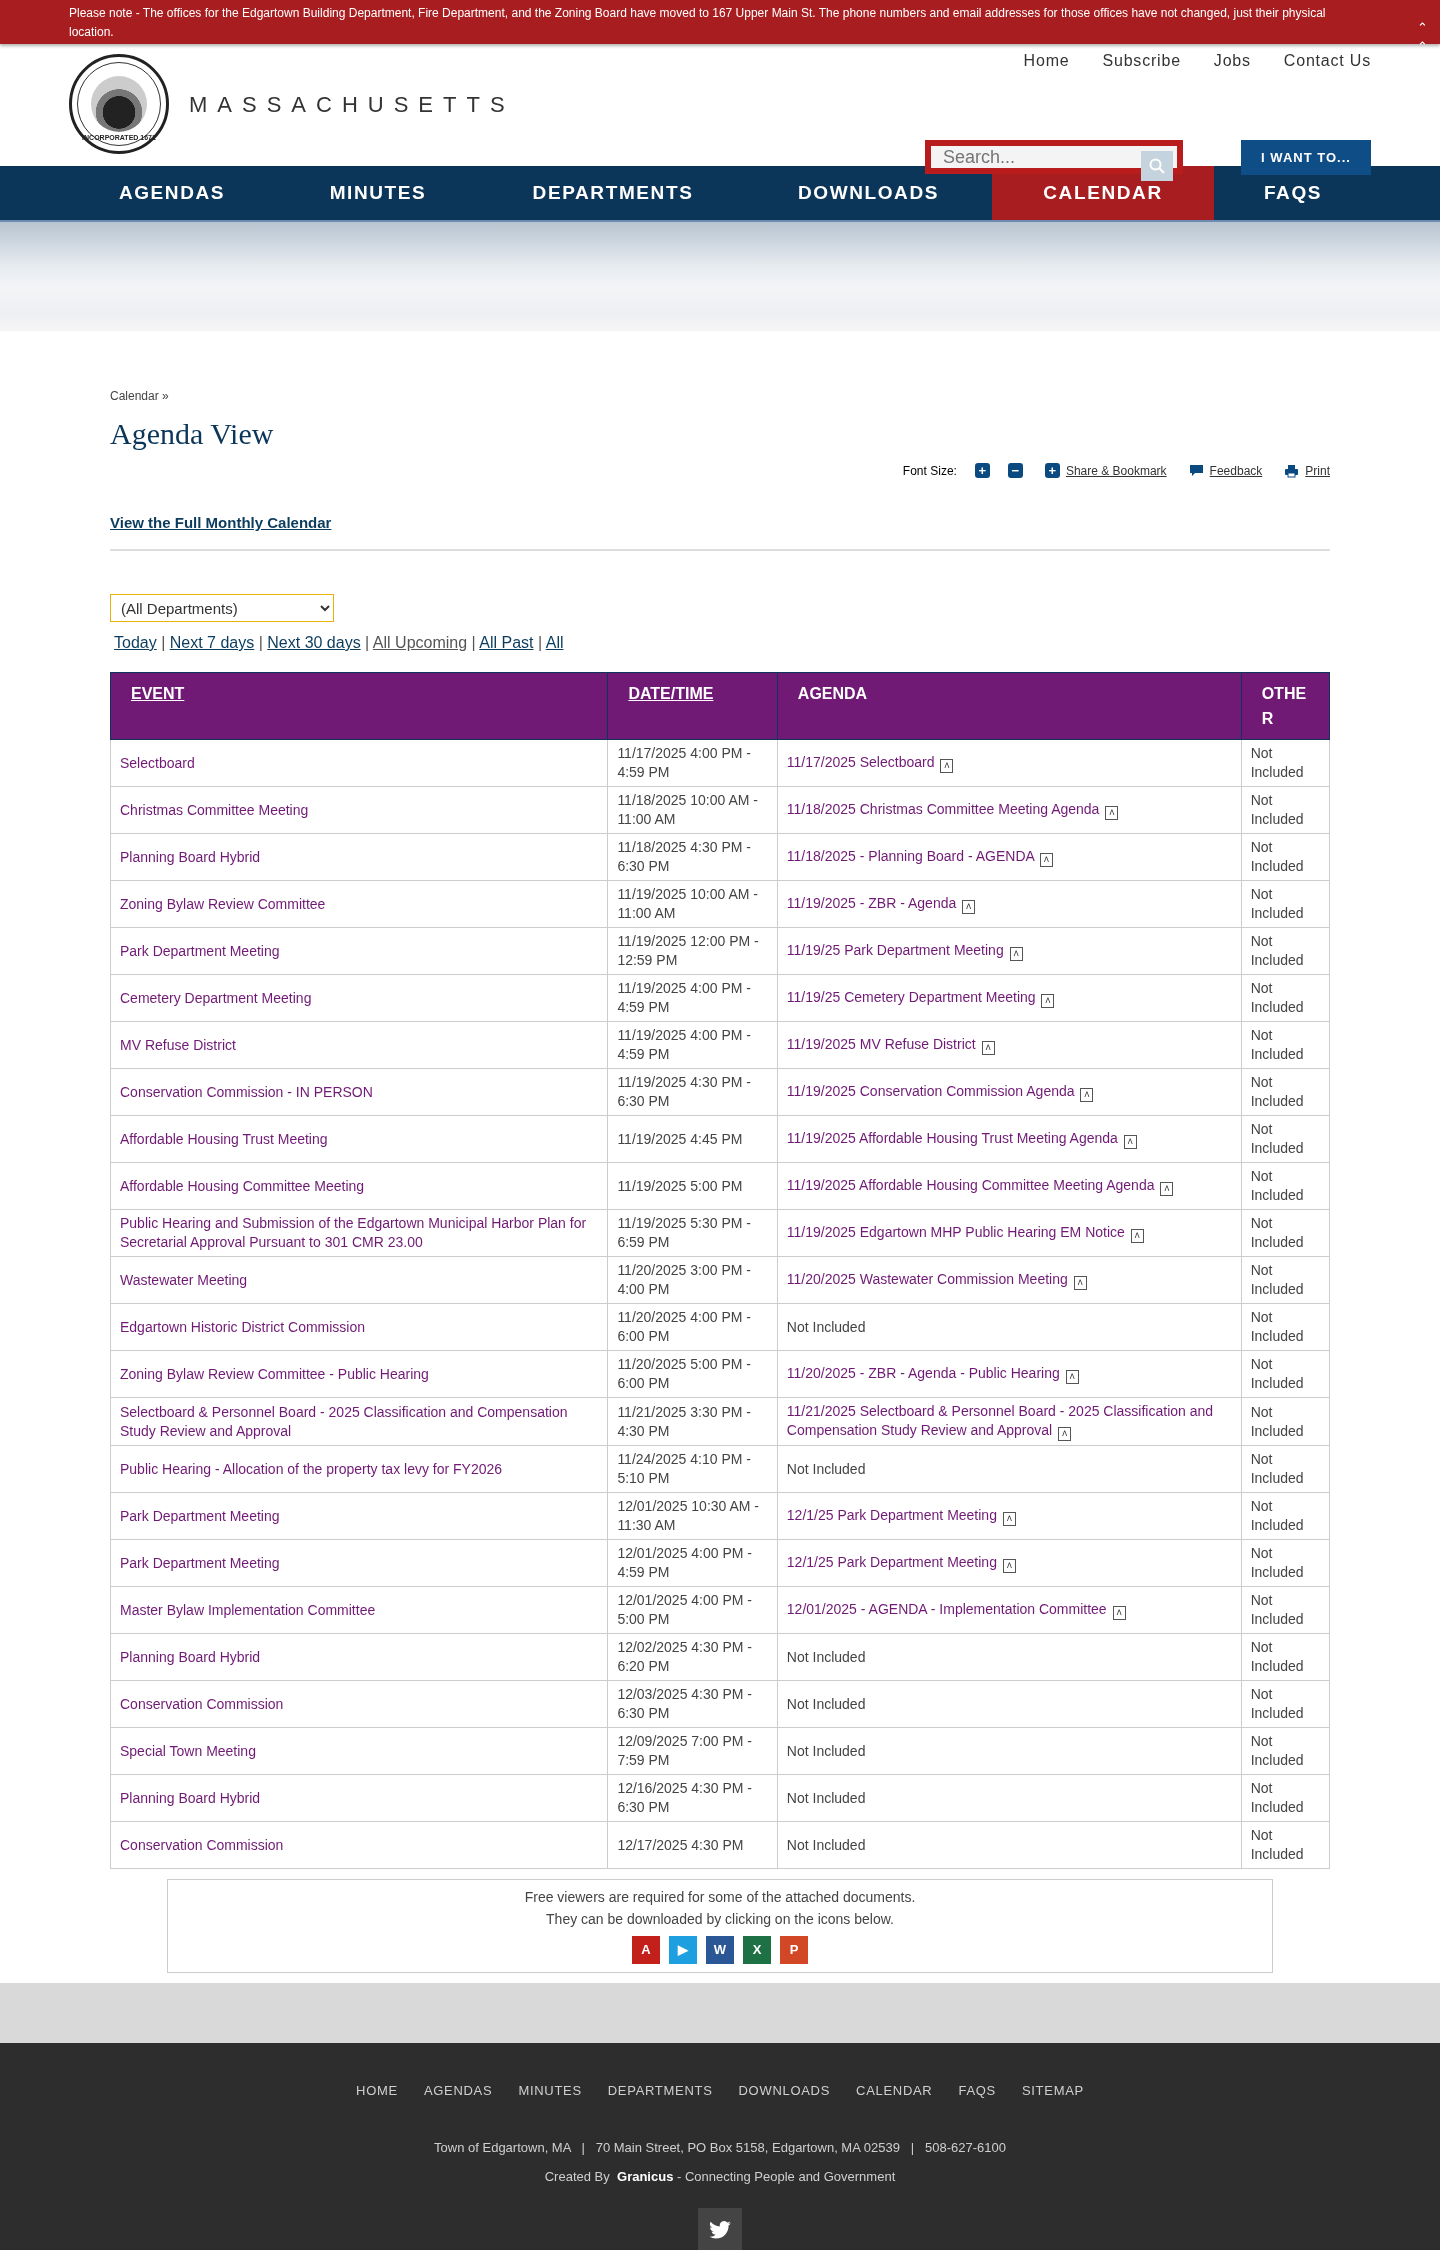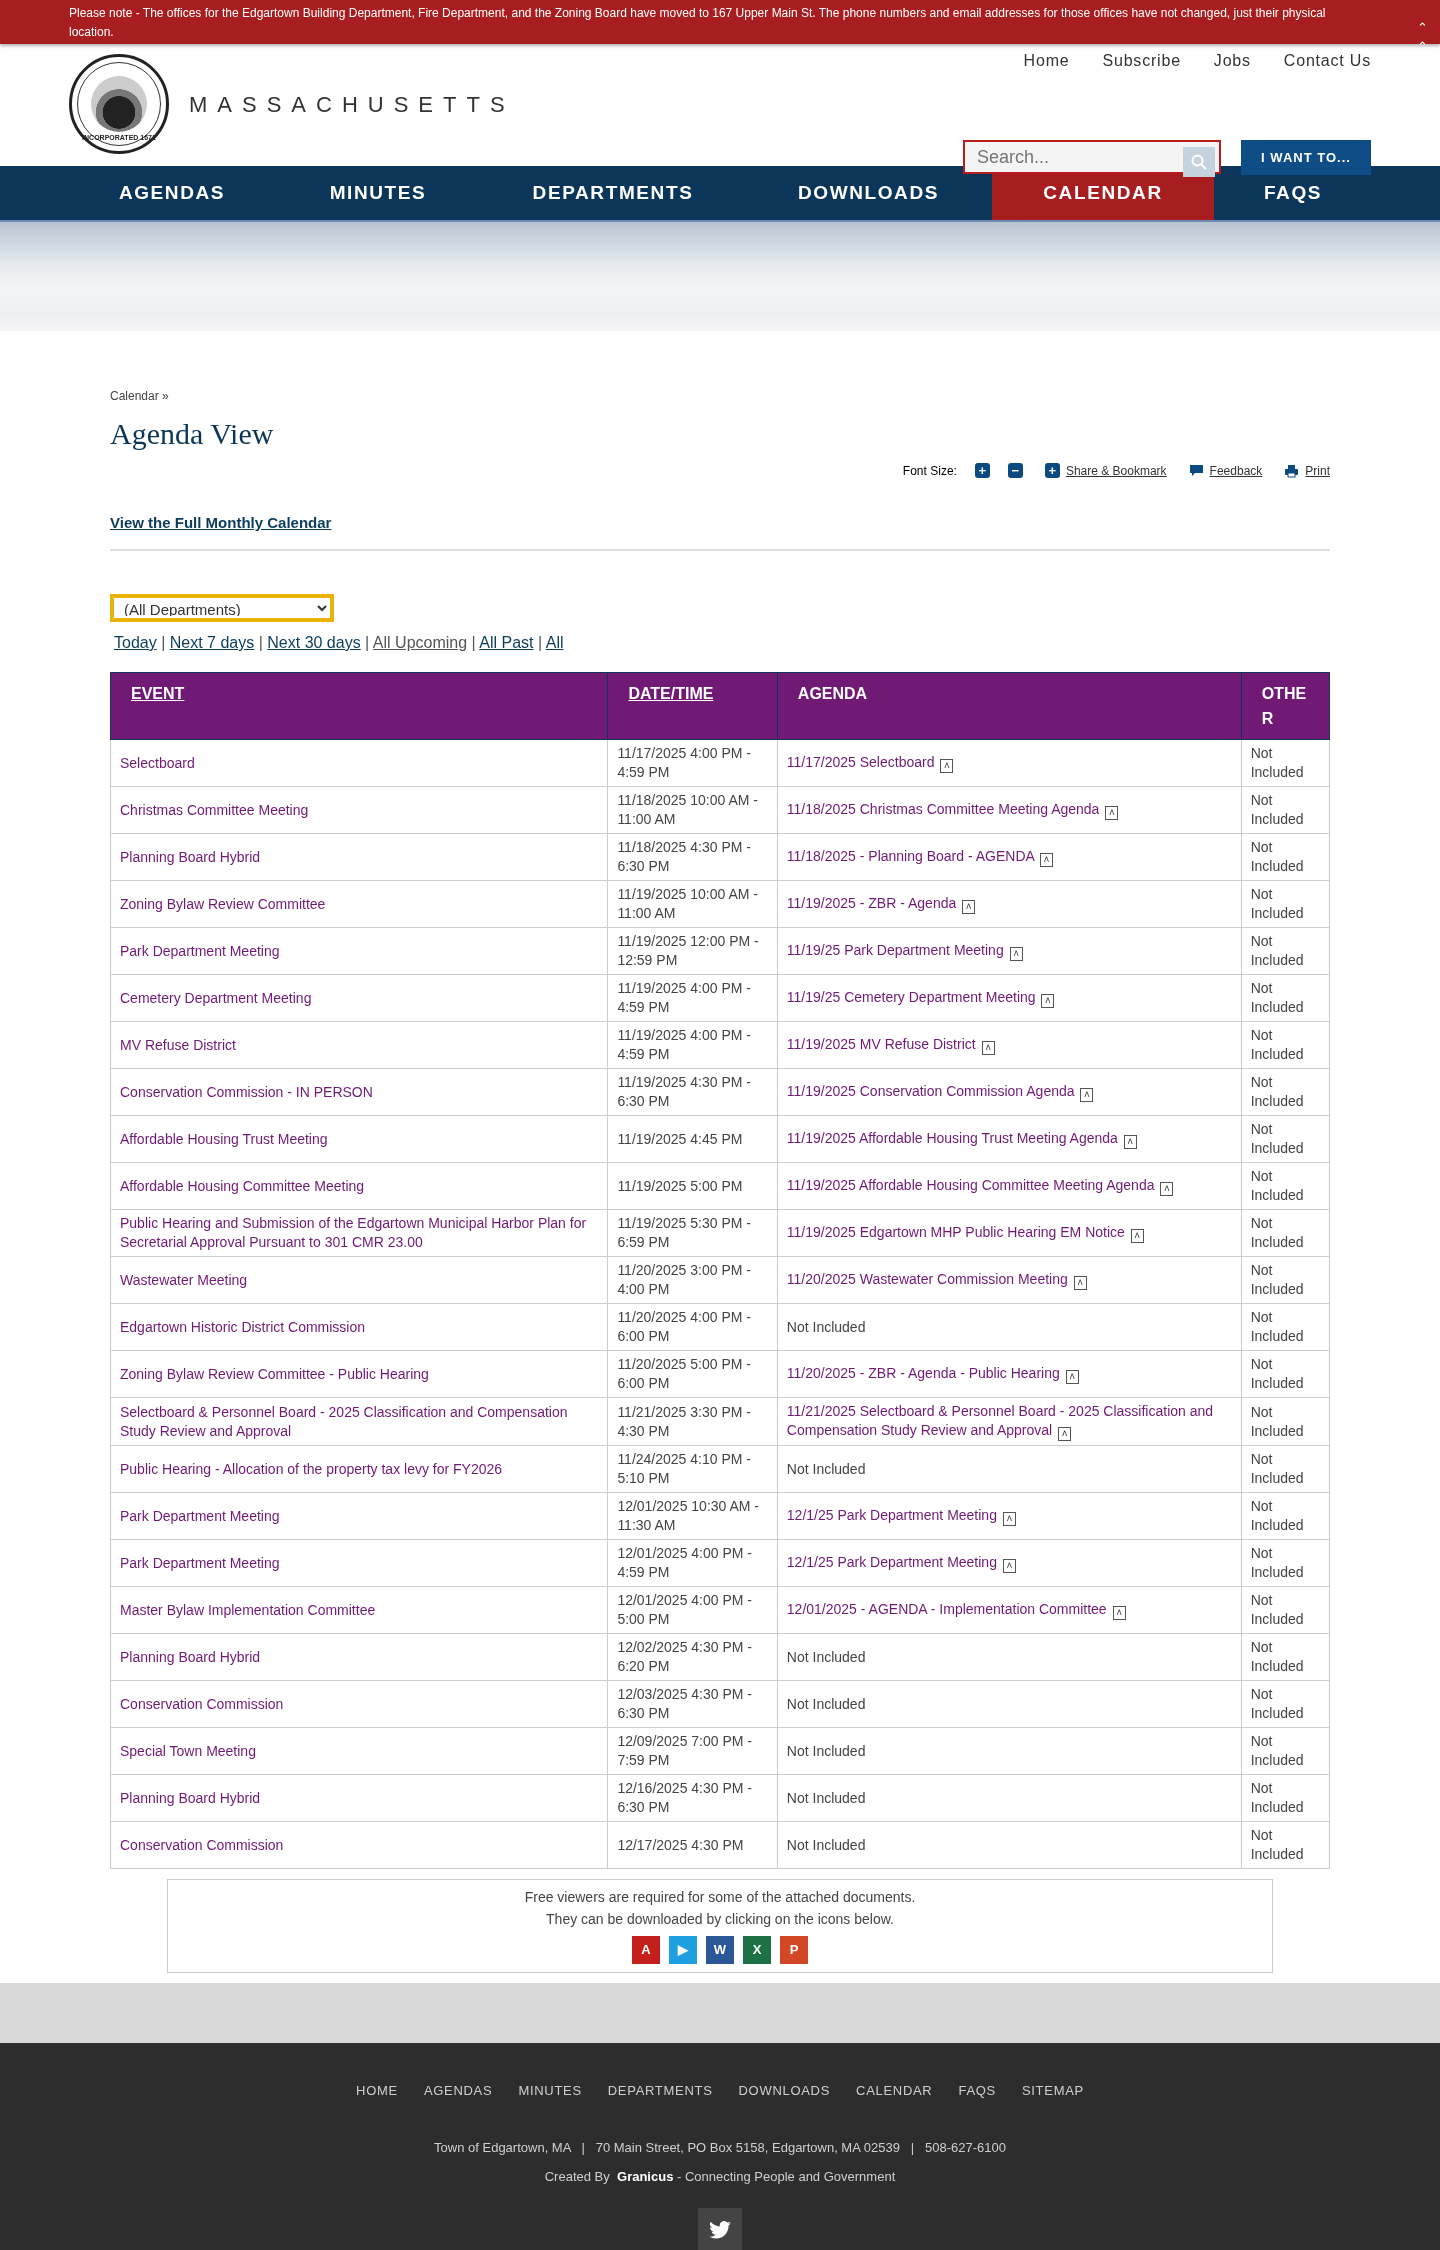--- a/index.html
+++ b/index.html
@@ -11,39 +11,39 @@
   .logo { position: absolute; left: 69px; top: 10px; display: flex; align-items: center; }
   .seal { width: 100px; height: 100px; border-radius: 50%; border: 3px solid #222; display: flex; align-items: center; justify-content: center; position: relative; background: #fff; }
   .seal::before { content: ""; position: absolute; inset: 5px; border-radius: 50%; border: 1px solid #333; }
   .seal .ship { width: 56px; height: 56px; border-radius: 50%; background: radial-gradient(circle at 50% 65%, #222 0 35%, #777 36% 50%, #ccc 51%); }
   .seal-text { font-size: 7px; position: absolute; bottom: 10px; font-weight: bold; color: #222; }
   .logo-text { margin-left: 20px; }
   .logo-title { font-family: "Liberation Serif", serif; font-size: 40px; letter-spacing: 2px; color: #1a1a1a; line-height: 40px; }
   .logo-sub { font-size: 22px; letter-spacing: 10px; color: #333; margin-top: 2px; }
   .top-links { position: absolute; right: 69px; top: 8px; display: flex; gap: 33px; font-size: 16px; letter-spacing: 0.8px; }
   .top-links span { color: #333; cursor: pointer; }
-  .search { position: absolute; left: 963px; top: 96px; width: 258px; height: 34px; border: 2px solid #b91c1c; background: #f4f4f4; display: flex; align-items: center; }
+  .search { position: absolute; left: 925px; top: 96px; width: 258px; height: 34px; border: 6px solid #b91c1c; background: #f4f4f4; display: flex; align-items: center; }
   .search input { border: none; background: transparent; font-size: 18px; padding-left: 12px; width: 210px; font-family: "Liberation Sans", sans-serif; color: #222; outline: none; }
   .search-btn { position: absolute; right: 4px; top: 5px; width: 32px; height: 30px; background: #c5d3de; display: flex; align-items: center; justify-content: center; }
   .iwant { position: absolute; left: 1241px; top: 96px; width: 130px; height: 35px; background: #0e4d85; color: #fff; font-weight: bold; font-size: 13px; letter-spacing: 1px; display: flex; align-items: center; justify-content: center; cursor: pointer; }
   .nav { background: #0b3659; height: 54px; display: flex; padding-left: 69px; }
   .nav-item { color: #fff; font-weight: bold; font-size: 19px; letter-spacing: 1.6px; height: 54px; display: flex; align-items: center; justify-content: center; cursor: pointer; }
   .nav-item.active { background: #a81e20; }
   .hero { height: 111px; background: linear-gradient(180deg, #b8c4d0 0%, #d5dde5 25%, #e8ecf0 42%, #f3f4f6 60%, #eeeff2 85%, #f5f5f7 100%); border-top: 2px solid #6d8bb0; }
   .content { padding: 58px 110px 0; }
   .breadcrumb { font-size: 12px; color: #444; }
   .page-title { font-family: "Liberation Serif", serif; font-size: 30px; color: #0b3659; margin-top: 14px; font-weight: normal; }
   .tools { display: flex; justify-content: flex-end; align-items: center; font-size: 12px; gap: 8px; margin-top: 12px; }
   .tools .lbl { color: #000000; margin-right: 10px; }
   .sq { width: 15px; height: 15px; background: #0b4a80; color: #fff; border-radius: 3px; display: inline-flex; align-items: center; justify-content: center; font-size: 13px; font-weight: bold; line-height: 1; cursor: pointer; }
   .tool-link { color: #333; text-decoration: underline; cursor: pointer; }
   .ti { display: flex; align-items: center; gap: 6px; margin-left: 14px; }
   .full-cal { display: block; margin-top: 36px; font-weight: bold; font-size: 15px; color: #0b3c5d; text-decoration: underline; }
   .hr { border-top: 2px solid #ddd; margin-top: 18px; }
-  .dept-select { margin-top: 43px; width: 224px; height: 28px; font-size: 15px; border: 4px solid #eab308; padding: 2px 6px; font-family: "Liberation Sans", sans-serif; color: #333; background: #fff; }
+  .dept-select { margin-top: 43px; width: 224px; height: 28px; font-size: 15px; border: 1px solid #eab308; padding: 2px 6px; font-family: "Liberation Sans", sans-serif; color: #333; background: #fff; }
   .filters { margin-top: 12px; font-size: 16px; color: #555; padding-left: 4px; }
   .filters a { color: #0b3c5d; text-decoration: underline; cursor: pointer; }
   .filters a.dark { color: #555; }
   table { width: 100%; border-collapse: collapse; margin-top: 20px; font-size: 14px; }
   th { background: #701a75; color: #fff; text-align: left; font-size: 16px; font-weight: bold; vertical-align: top; padding: 8px 10px 8px 20px; height: 63px; line-height: 25px; border: 1px solid #0b3659; }
   th.u span { text-decoration: underline; cursor: pointer; }
   td { border: 1px solid #ccc; padding: 4px 9px; vertical-align: middle; height: 45.5px; line-height: 19px; color: #444; }
   td a { color: #701a75; cursor: pointer; }
   .pdf { display: inline-block; width: 13px; height: 14px; border: 1px solid #555; vertical-align: -2px; margin-left: 2px; position: relative; font-size: 10px; line-height: 12px; text-align: center; color: #333; }
   .viewers { margin: 10px auto 0; width: 1106px; border: 1px solid #ccc; text-align: center; font-size: 14px; color: #444; padding: 6px 0 8px; line-height: 22px; }

